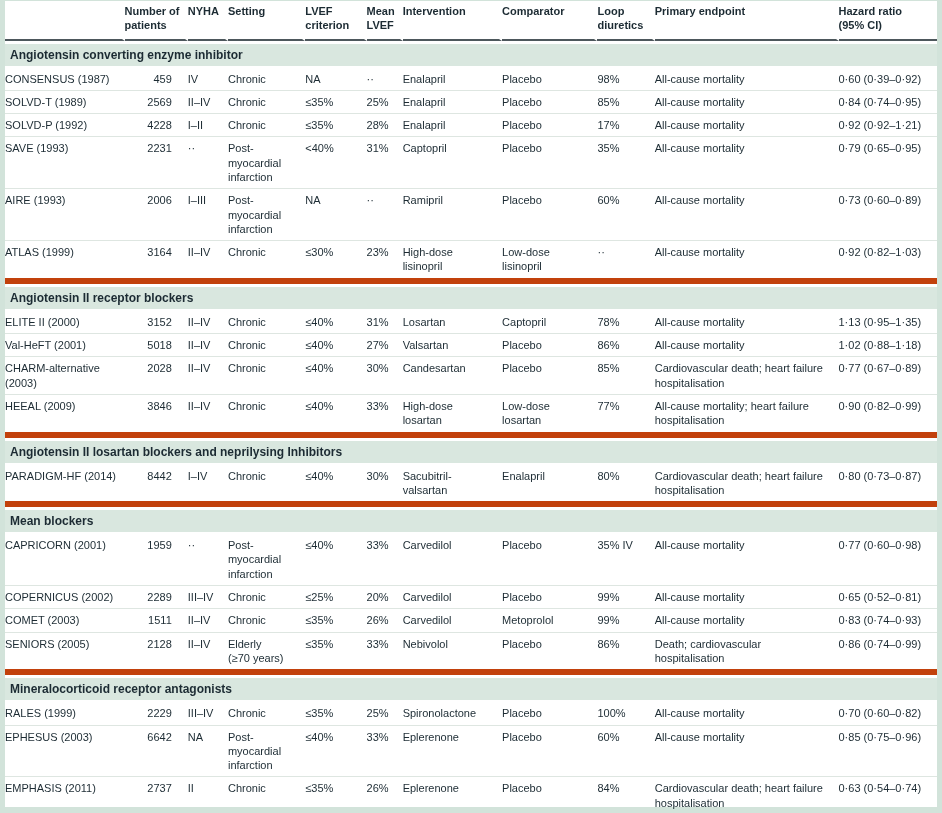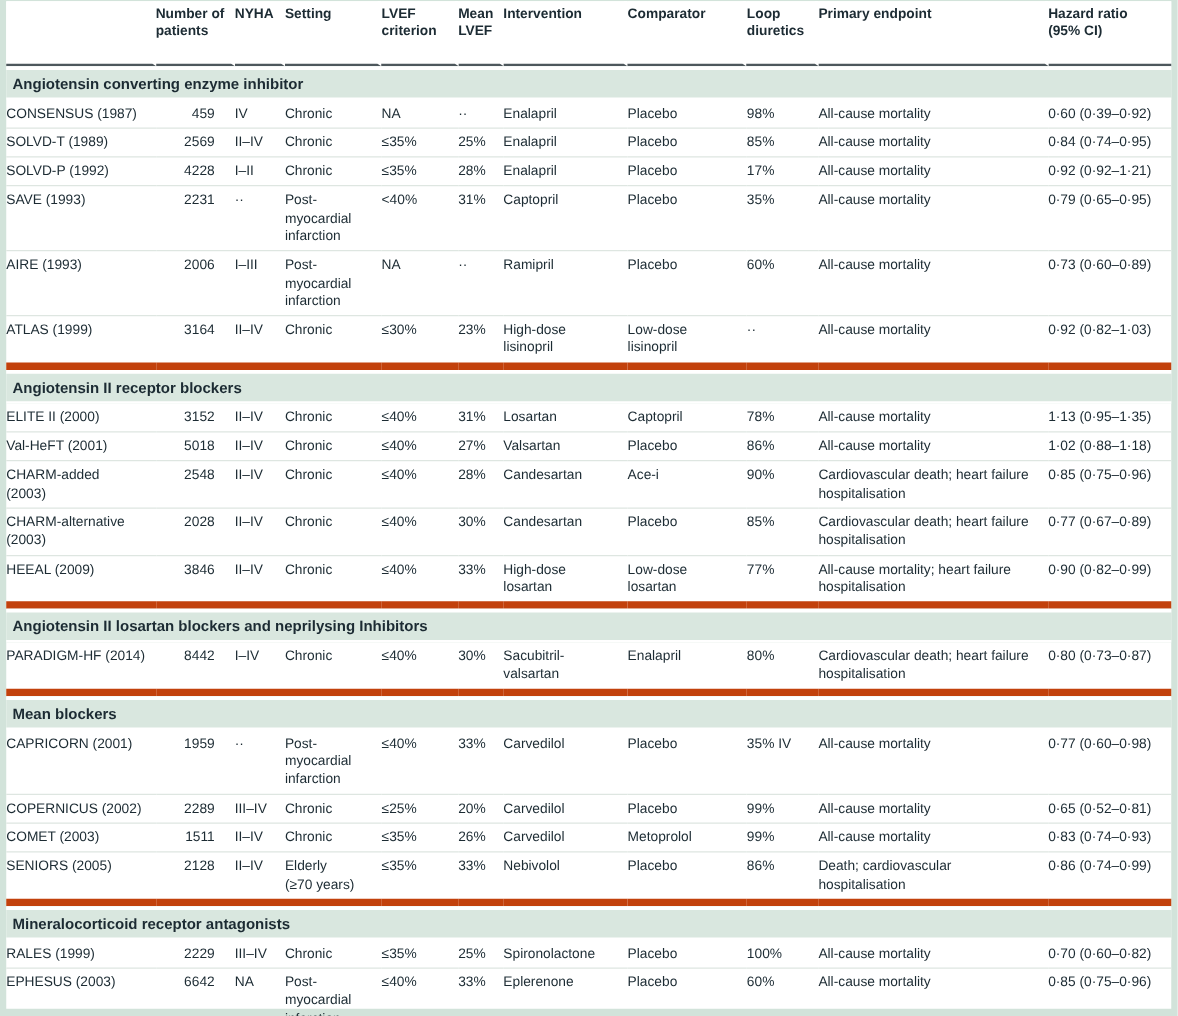--- a/index.html
+++ b/index.html
@@ -23,21 +23,21 @@
   table{
     width:100%;
     border-collapse:separate;
     border-spacing:0;
     table-layout:fixed;
   }
   th,td{box-sizing:border-box;}
   th{
     font-size:11px;font-weight:bold;text-align:left;vertical-align:top;
     line-height:1.25;white-space:pre-line;
-    padding:4px 4px 18px 0;
+    padding:4px 4px 6px 0;
     border-bottom:2px solid #4d575c;
     border-right:3px solid #ffffff;
     background:#ffffff;
   }
   th:last-child{border-right:none;margin-top:48px;}
   th.col-trial, td.col-trial{padding-left:5px;}
   td.cell{
     font-size:11px;vertical-align:top;line-height:1.3;
     white-space:pre-line;
     padding:4px 4px 4px 0;
@@ -201,35 +201,20 @@
             <td class="cell col-setting">Chronic</td>
             <td class="cell col-lvef-criterion">≤40%</td>
             <td class="cell col-mean-lvef">27%</td>
             <td class="cell col-intervention">Valsartan</td>
             <td class="cell col-comparator">Placebo</td>
             <td class="cell col-loop-diuretics">86%</td>
             <td class="cell col-primary-endpoint">All-cause mortality</td>
             <td class="cell col-hazard-ratio">1·02 (0·88–1·18)</td>
           </tr>
           <tr>
-            <td class="cell col-trial">CHARM-added
-(2003)</td>
-            <td class="cell col-patients">2548</td>
-            <td class="cell col-nyha">II–IV</td>
-            <td class="cell col-setting">Chronic</td>
-            <td class="cell col-lvef-criterion">≤40%</td>
-            <td class="cell col-mean-lvef">28%</td>
-            <td class="cell col-intervention">Candesartan</td>
-            <td class="cell col-comparator">Ace-i</td>
-            <td class="cell col-loop-diuretics">90%</td>
-            <td class="cell col-primary-endpoint">Cardiovascular death; heart failure
-hospitalisation</td>
-            <td class="cell col-hazard-ratio">0·85 (0·75–0·96)</td>
-          </tr>
-          <tr>
             <td class="cell col-trial">CHARM-alternative
 (2003)</td>
             <td class="cell col-patients">2028</td>
             <td class="cell col-nyha">II–IV</td>
             <td class="cell col-setting">Chronic</td>
             <td class="cell col-lvef-criterion">≤40%</td>
             <td class="cell col-mean-lvef">30%</td>
             <td class="cell col-intervention">Candesartan</td>
             <td class="cell col-comparator">Placebo</td>
             <td class="cell col-loop-diuretics">85%</td>

